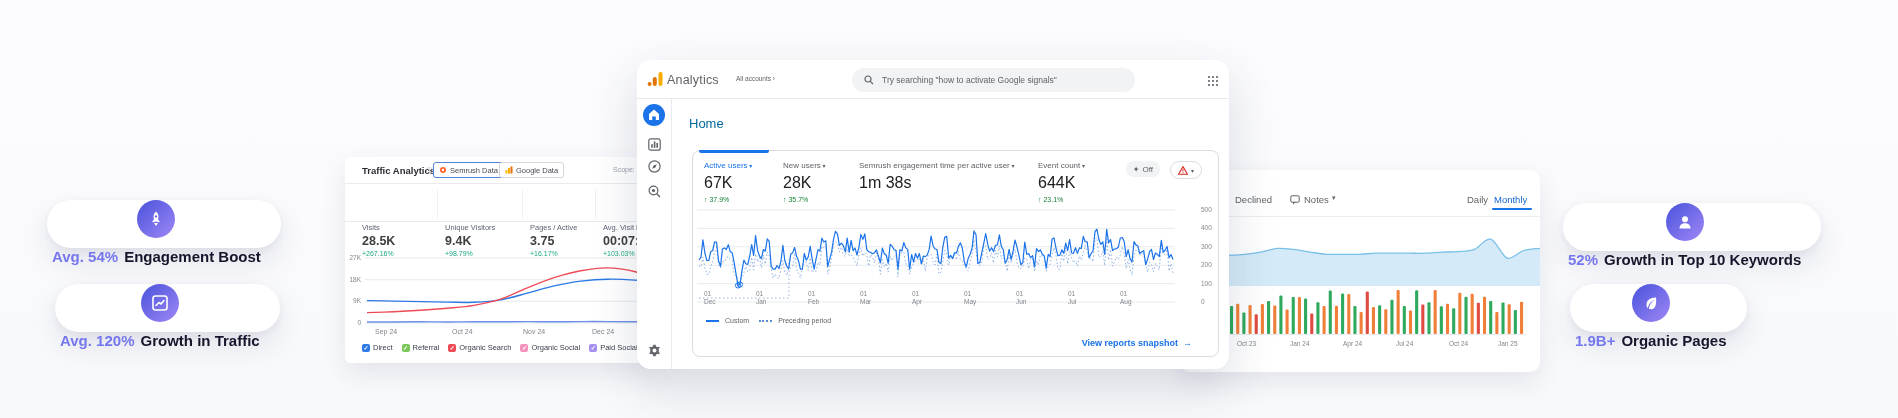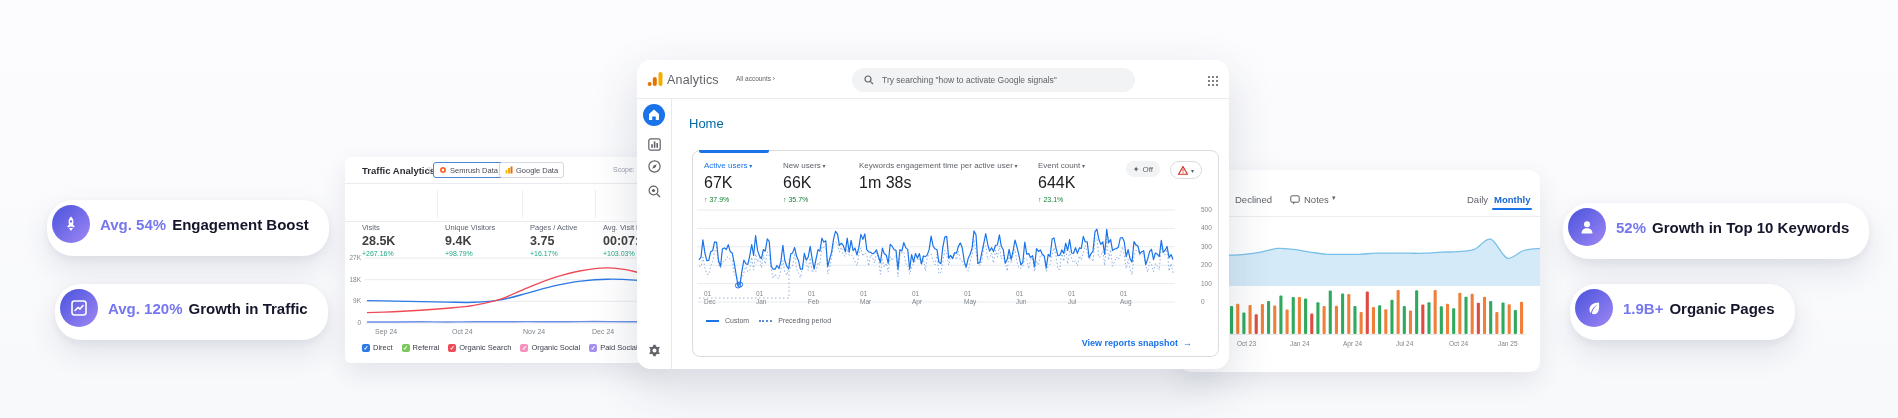--- a/index.html
+++ b/index.html
@@ -1,20 +1,20 @@
 <!DOCTYPE html>
 <html><head>
 <meta charset="utf-8">
 <style>
   html,body{margin:0;padding:0;background:#fbfbfd;font-family:"Liberation Sans",sans-serif;}
   .stage{position:relative;width:1898px;height:418px;background:linear-gradient(180deg,#fcfcfe 0%,#f8f9fb 100%);overflow:hidden;}
   .card{position:absolute;background:#fff;}
   
   .stat-badge{position:absolute;display:inline-flex;align-items:center;gap:10px;height:48px;background:#fff;
-    border-radius:26px;padding:0 20px 8px 5px;box-shadow:0 14px 30px rgba(30,35,90,.10),0 3px 8px rgba(30,35,90,.06);z-index:30;}
+    border-radius:26px;padding:0 20px 0 5px;box-shadow:0 14px 30px rgba(30,35,90,.10),0 3px 8px rgba(30,35,90,.06);z-index:30;flex-direction:column;}
   .badge-ico{width:38px;height:38px;border-radius:50%;background:linear-gradient(135deg,#4d55dd 5%,#9b85f4 95%);
     display:flex;align-items:center;justify-content:center;flex:0 0 auto;}
   .badge-text{font-size:15px;color:#15162b;font-weight:600;white-space:nowrap;}
   .badge-val{color:#7577ee;font-weight:700;margin-right:6px;}
   
   .sm-card{left:345px;top:157px;width:320px;height:206px;border-radius:6px;box-shadow:0 10px 26px rgba(40,50,90,.10);z-index:5;}
   .sm-title{position:absolute;left:17px;top:8px;font-size:9.5px;font-weight:700;color:#2a2a33;}
   .sm-info{position:absolute;left:81px;top:9px;font-size:7px;color:#b0b3bf;}
   .sm-tab{position:absolute;top:5px;height:14px;display:inline-flex;align-items:center;gap:3px;padding:0 5px;
     border:1px solid #d4d7e0;border-radius:3px;font-size:7.5px;color:#4a4a55;background:#fff;}
@@ -51,21 +51,21 @@
     border-radius:9px;padding:0 7px;}
   .ga-pill.off{background:#f1f3f4;}
   .ga-pill.warn{border:1px solid #dadce0;background:#fff;}
   .ga-legend{position:absolute;left:13px;top:166px;display:flex;align-items:center;gap:6px;font-size:7px;color:#5f6368;}
   .leg-line{width:13px;height:2px;background:#1a73e8;}
   .leg-dash{width:13px;border-top:2px dotted #5b8cd6;}
   .ga-link{position:absolute;right:26px;bottom:8px;font-size:9px;color:#1a73e8;font-weight:700;display:flex;gap:5px;align-items:center;}
   
   .gsc-card{left:1180px;top:170px;width:360px;height:202px;border-radius:10px;box-shadow:0 10px 26px rgba(40,50,90,.10);z-index:5;}
   .gsc-h{position:absolute;top:24px;font-size:9.5px;color:#5f6368;white-space:nowrap;}
-  .gsc-monthly{color:#1967d2;font-weight:700;text-align:right;}
+  .gsc-monthly{color:#1967d2;font-weight:400;text-align:right;}
   .gsc-underline{position:absolute;left:312px;top:38px;width:40px;height:2px;background:#1a73e8;border-radius:1px;}
   .gsc-div{position:absolute;left:0;top:46px;width:100%;height:1px;background:#ededf0;}
   .gsc-xlab{position:absolute;top:170px;font-size:6.5px;color:#80868b;white-space:nowrap;}
   .tick{font-size:6.5px;fill:#80868b;}
   .axis{stroke:#e8eaed;stroke-width:1;}
 </style>
 </head>
 <body>
 
 <div class="stage">
@@ -311,25 +311,25 @@
     <div class="ga-panel">
       <div class="ga-indicator"></div>
       <div id="ga-metrics">
           <div class="ga-col active" style="left: 11px;">
             <div class="l"><span>Active users</span><span style="font-size: 6px;"> ▾</span></div>
             <div class="v">67K</div>
             <div class="d">↑ 37.9%</div>
           </div>
           <div class="ga-col" style="left: 90px;">
             <div class="l"><span>New users</span><span style="font-size: 6px;"> ▾</span></div>
-            <div class="v">66K</div>
+            <div class="v">28K</div>
             <div class="d">↑ 35.7%</div>
           </div>
           <div class="ga-col" style="left: 166px;">
-            <div class="l"><span>Keywords engagement time per active user</span><span style="font-size: 6px;"> ▾</span></div>
+            <div class="l"><span>Semrush engagement time per active user</span><span style="font-size: 6px;"> ▾</span></div>
             <div class="v">1m 38s</div>
           </div>
           <div class="ga-col" style="left: 345px;">
             <div class="l"><span>Event count</span><span style="font-size: 6px;"> ▾</span></div>
             <div class="v">644K</div>
             <div class="d">↑ 23.1%</div>
           </div>
         </div>
       <div class="ga-pill off" style="right:58px">
         <span>✦</span>

